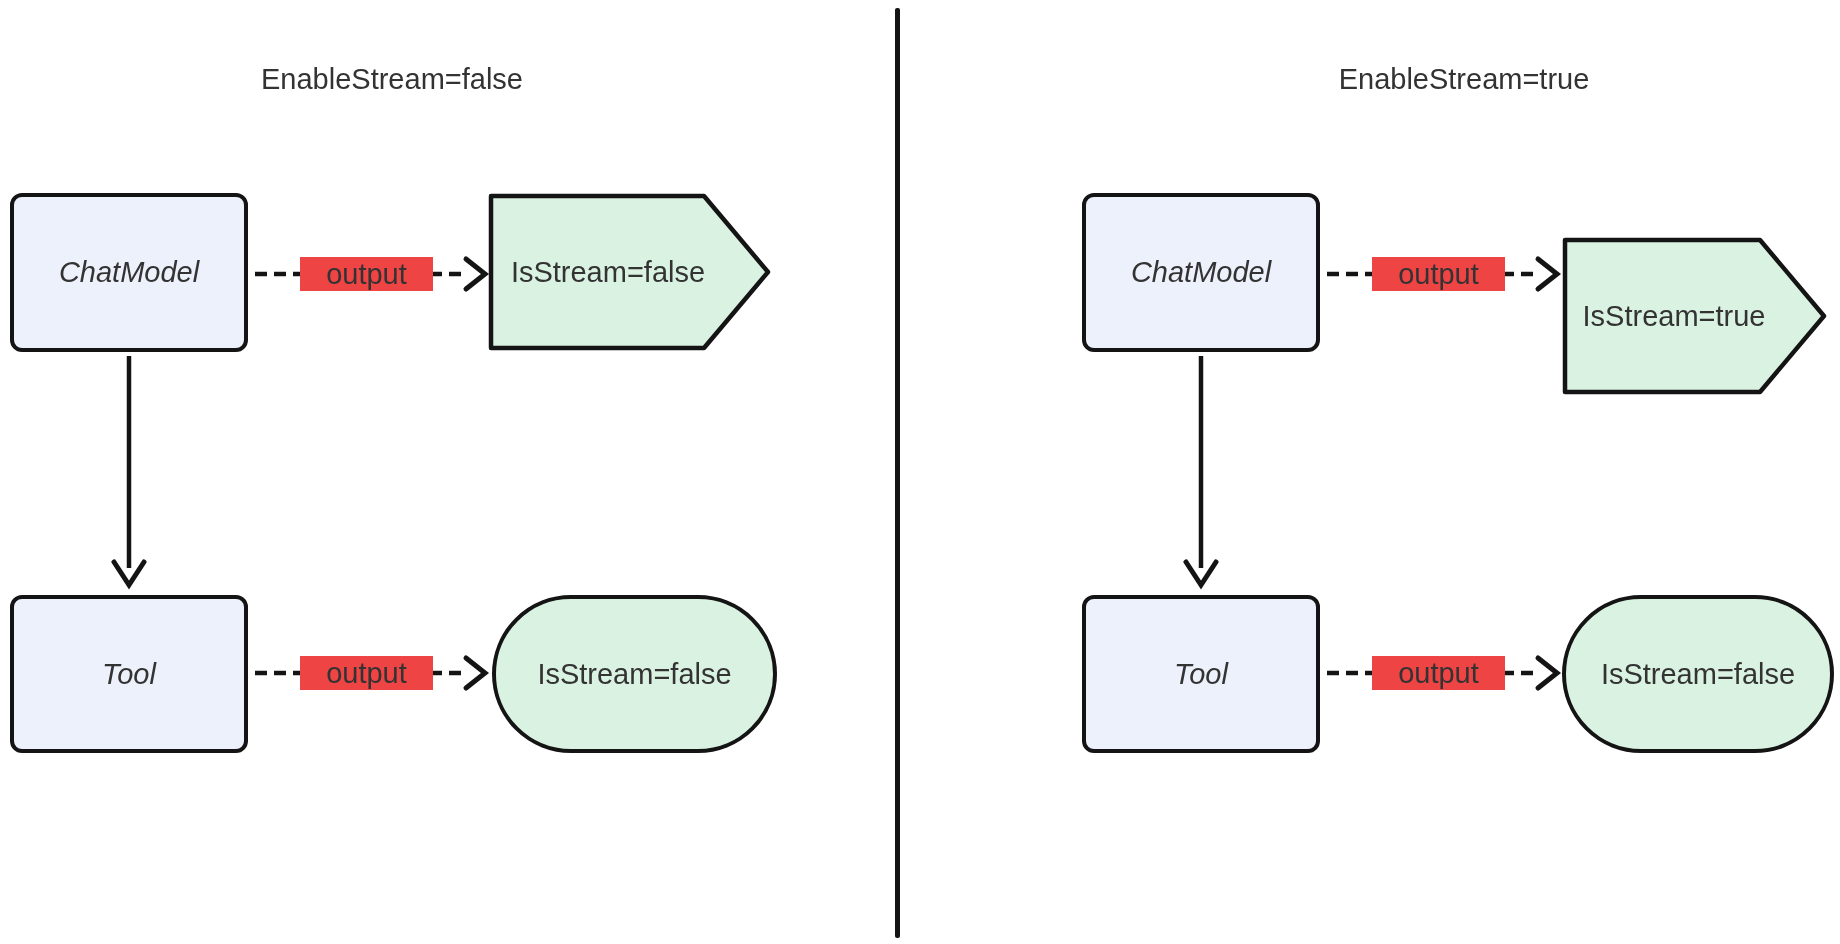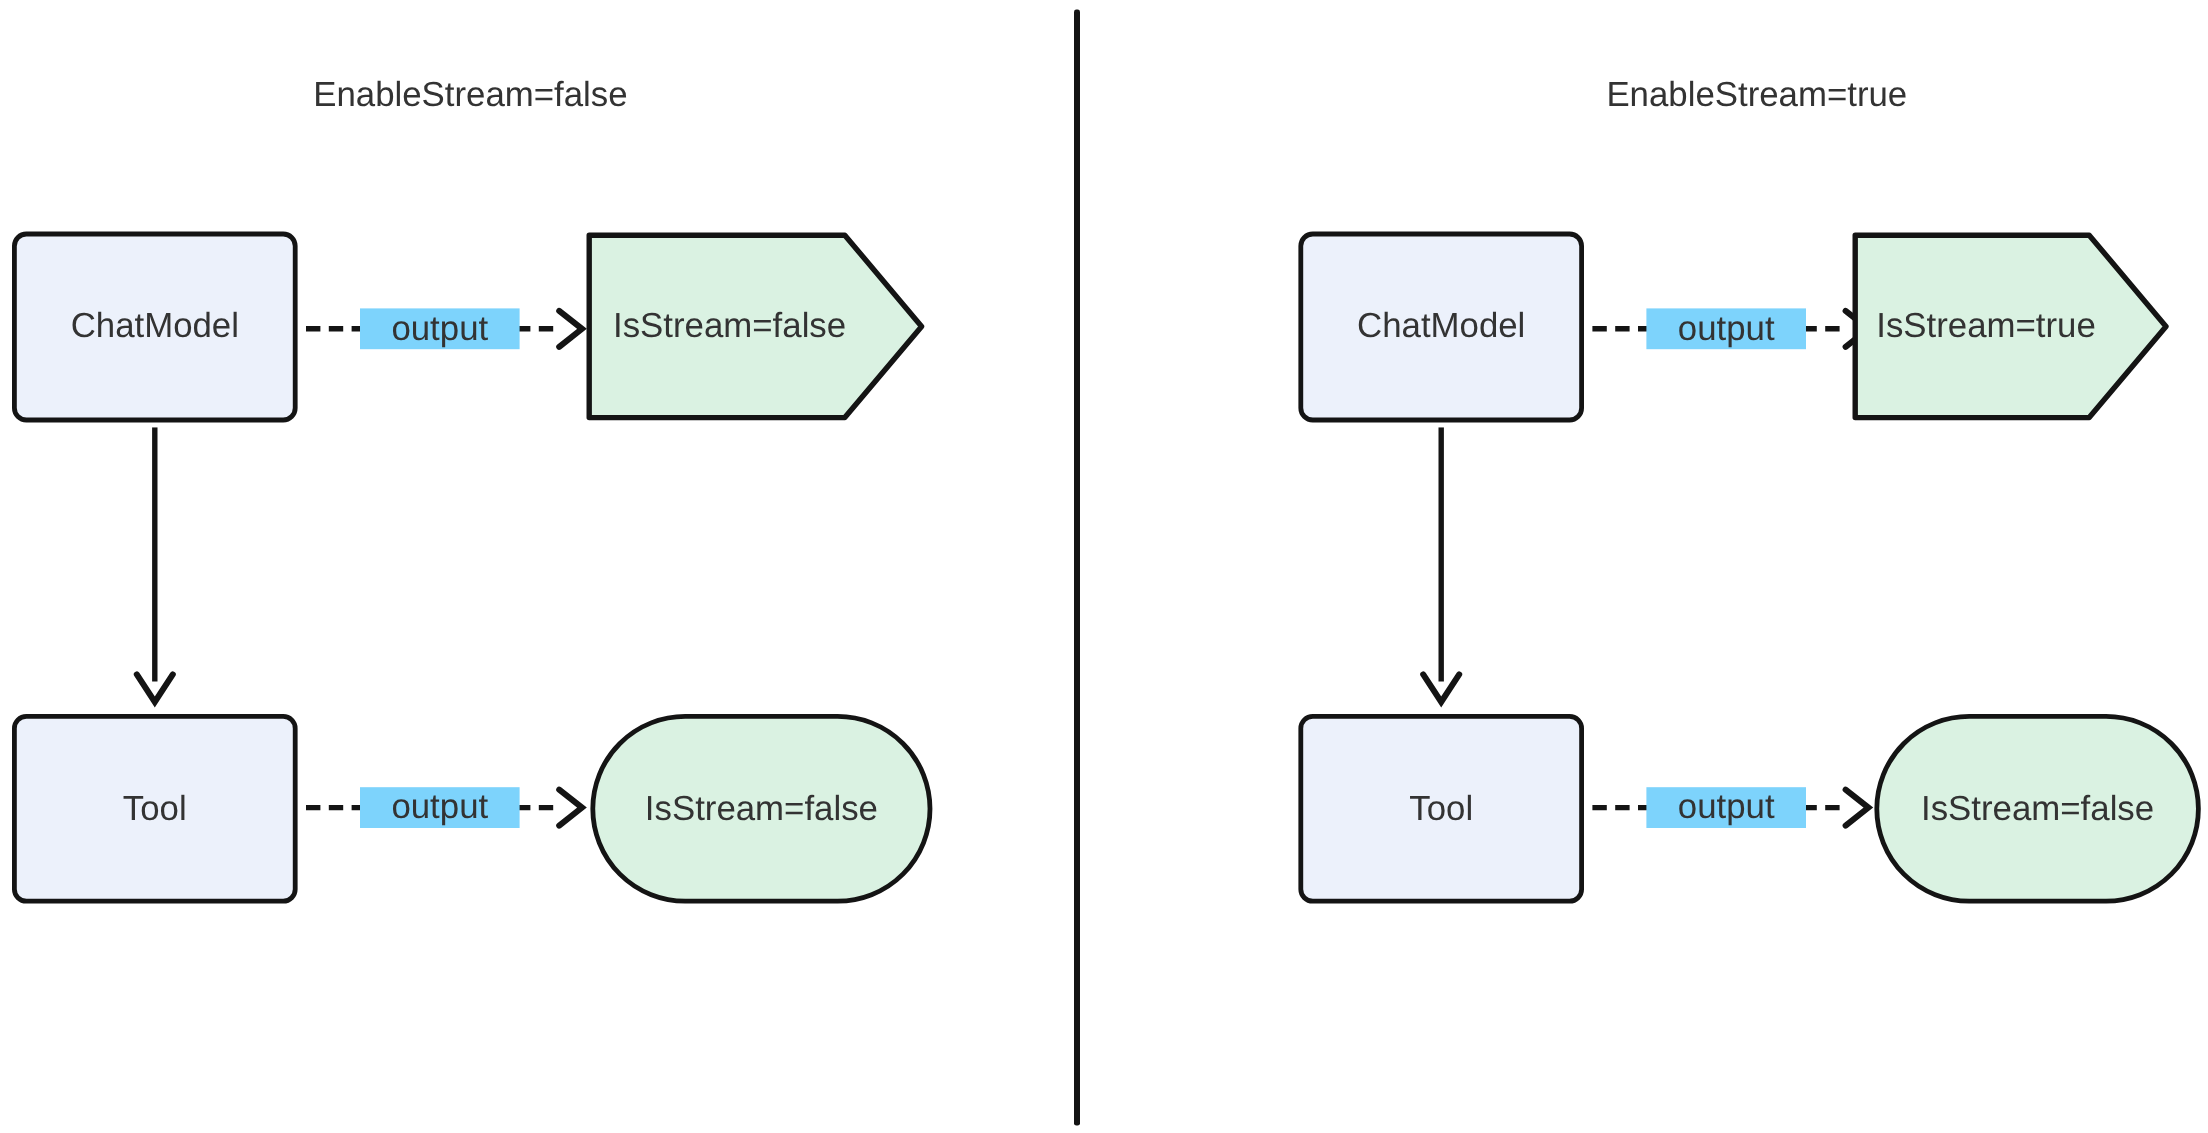--- a/index.html
+++ b/index.html
@@ -44,20 +44,21 @@
     box-sizing: border-box;
     border: 4px solid #141414;
     border-radius: 12px;
     background: #ECF1FB;
     display: flex;
     align-items: center;
     justify-content: center;
     font-size: 29px;
     color: #333333;
     white-space: nowrap;
+    font-style: italic;
   }
   .node.chatmodel { left: 10px; top: 193px; width: 238px; height: 159px; }
   .node.tool      { left: 10px; top: 595px; width: 238px; height: 158px; align-items: center; }
 
   
   .stadium {
     position: absolute;
     left: 492px;
     top: 595px;
     width: 285px;
@@ -76,21 +77,21 @@
   #panel-b .stadium { left: 490px; width: 272px; }
 
   
   .pentagon-wrap {
     position: absolute;
     left: 488px;
     top: 193px;
     width: 284px;
     height: 158px;
   }
-  #panel-b .pentagon-wrap { left: 471px; width: 266px; }
+  #panel-b .pentagon-wrap { left: 490px; width: 266px; margin-top: 44px; }
   .pentagon-wrap svg { display: block; }
   .pent-label {
     position: absolute;
     left: 0;
     top: 0;
     height: 158px;
     display: flex;
     align-items: center;
     justify-content: center;
     font-size: 29px;
@@ -111,21 +112,21 @@
   .edge-h.row2 { top: 651px; }
 
   .edge-label {
     position: absolute;
     left: 300px;
     width: 133px;
     text-align: center;
     font-size: 29px;
     line-height: 34px;
     color: #333333;
-    background: #7dd3fc;
+    background: #ef4444;
     white-space: nowrap;
   }
   .edge-label.row1 { top: 257px; }
   .edge-label.row2 { top: 656px; }
 
   .edge-v {
     position: absolute;
     left: 104px;
     top: 356px;
     width: 50px;

